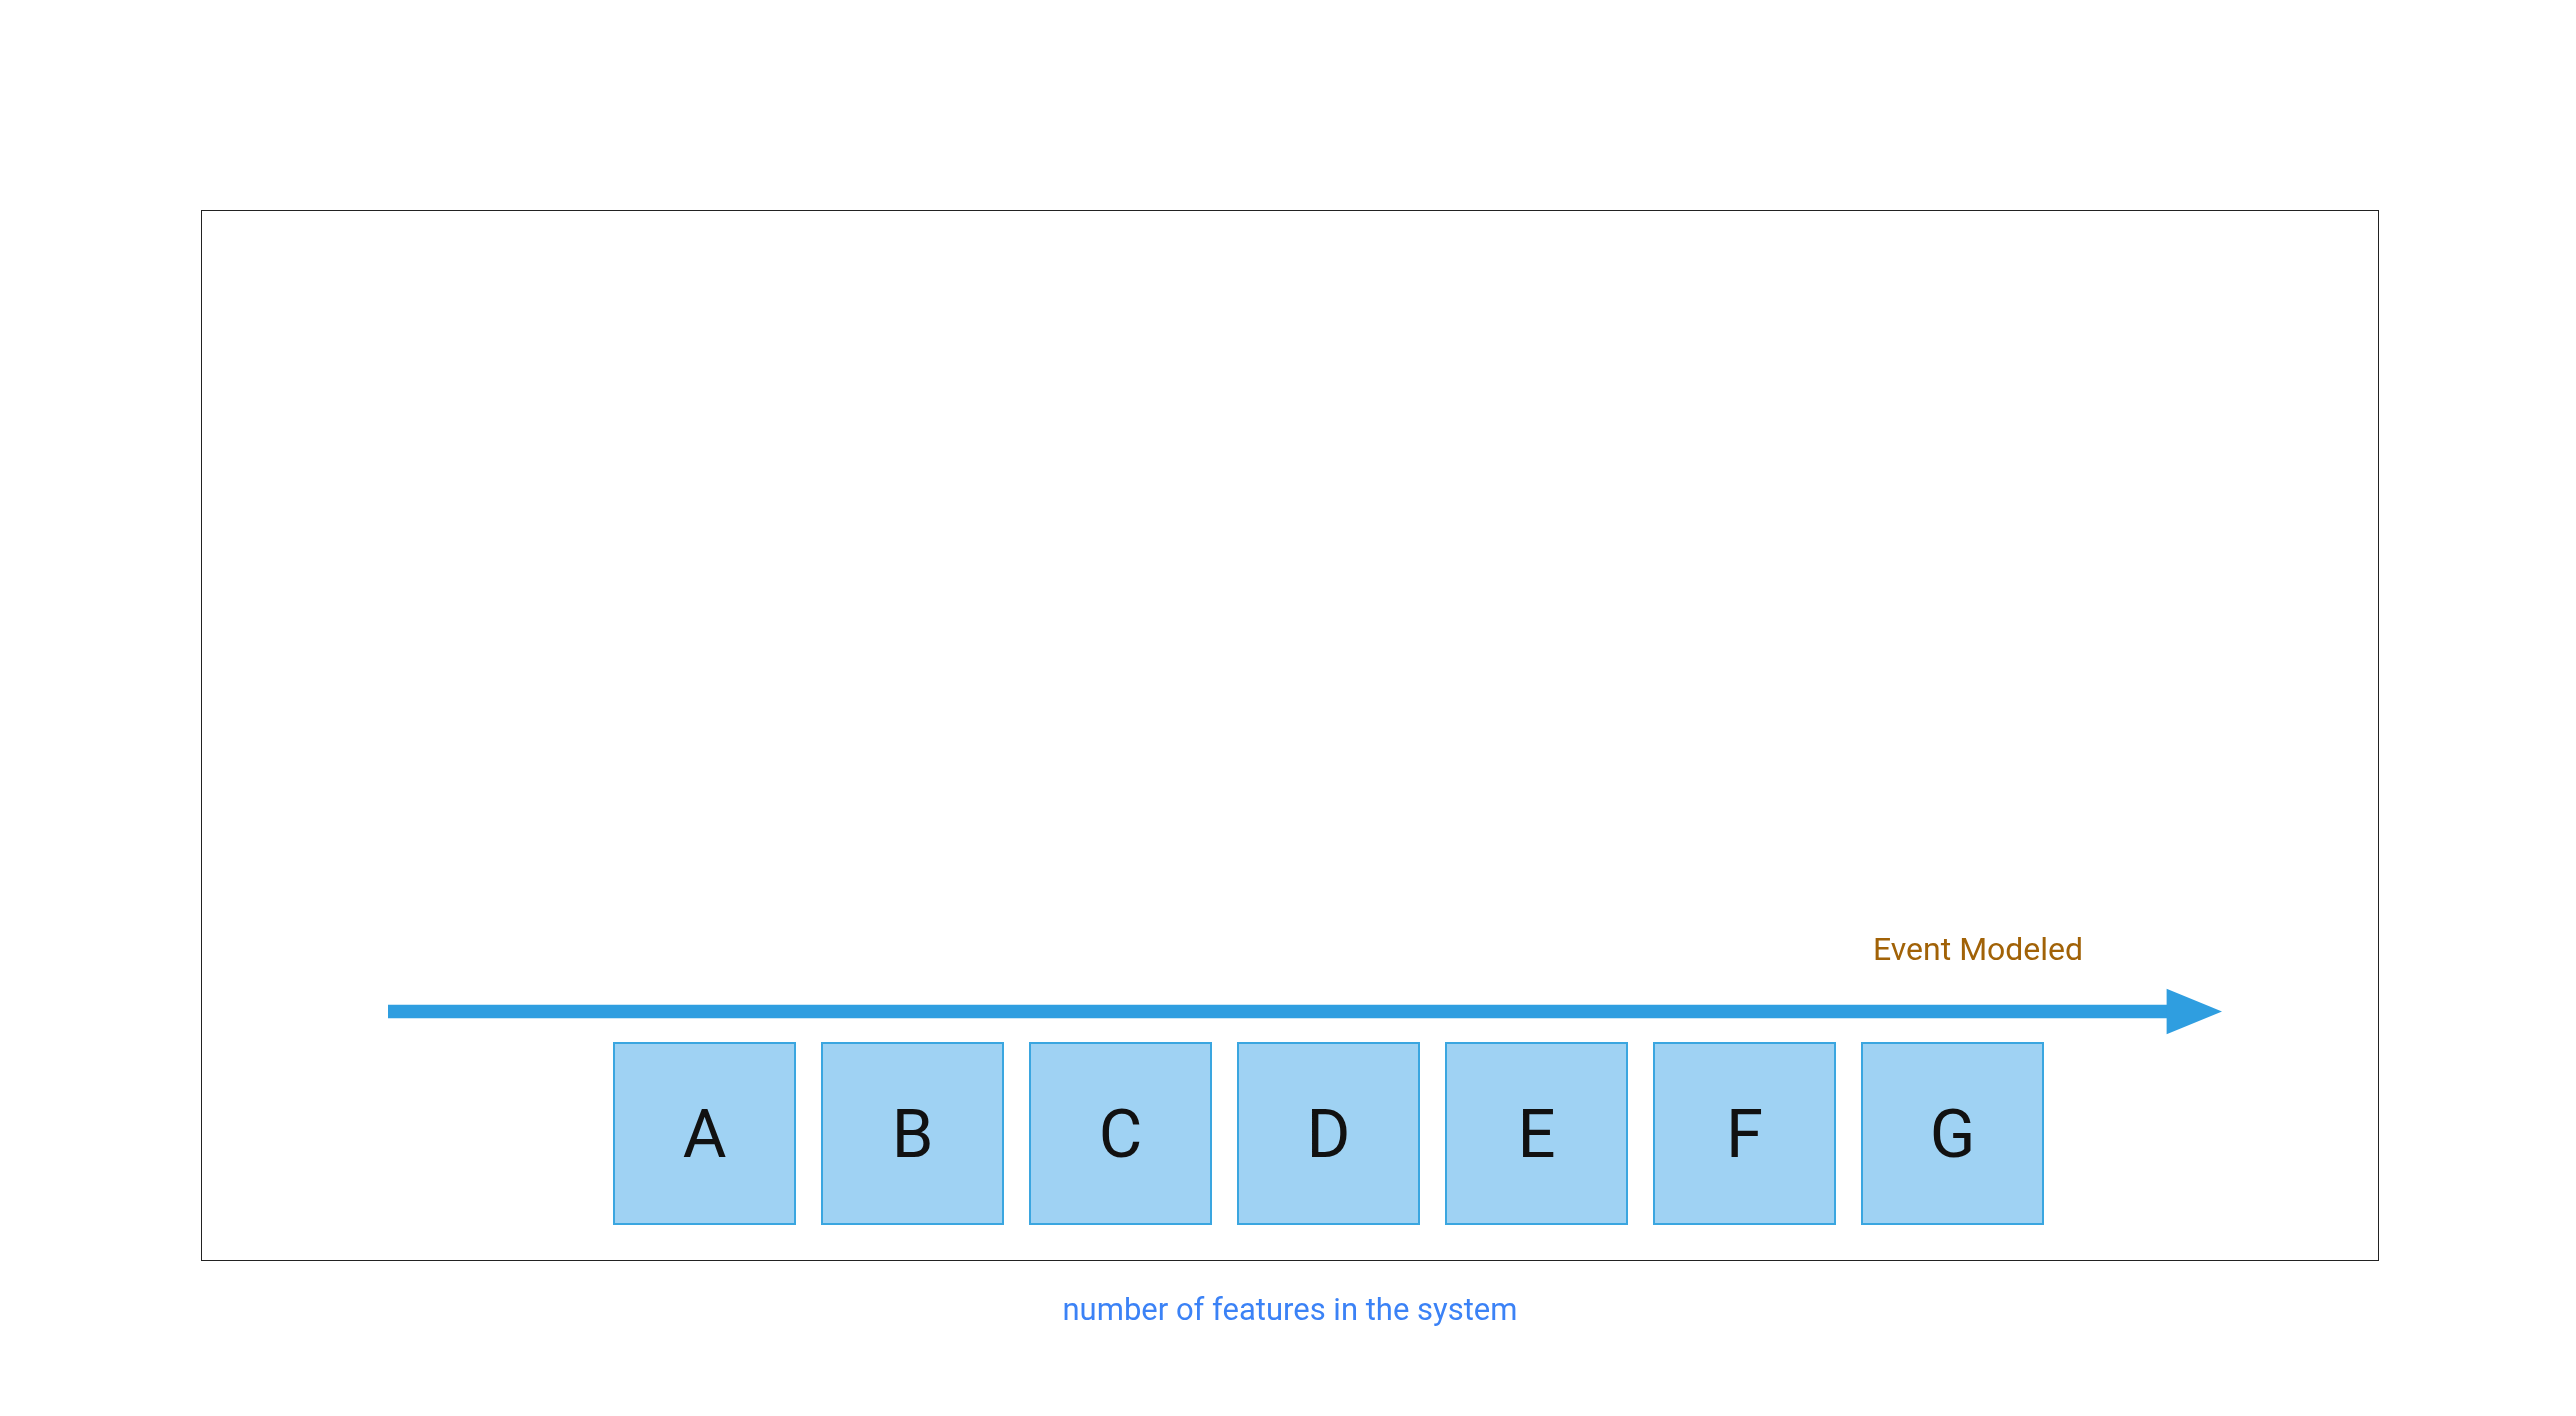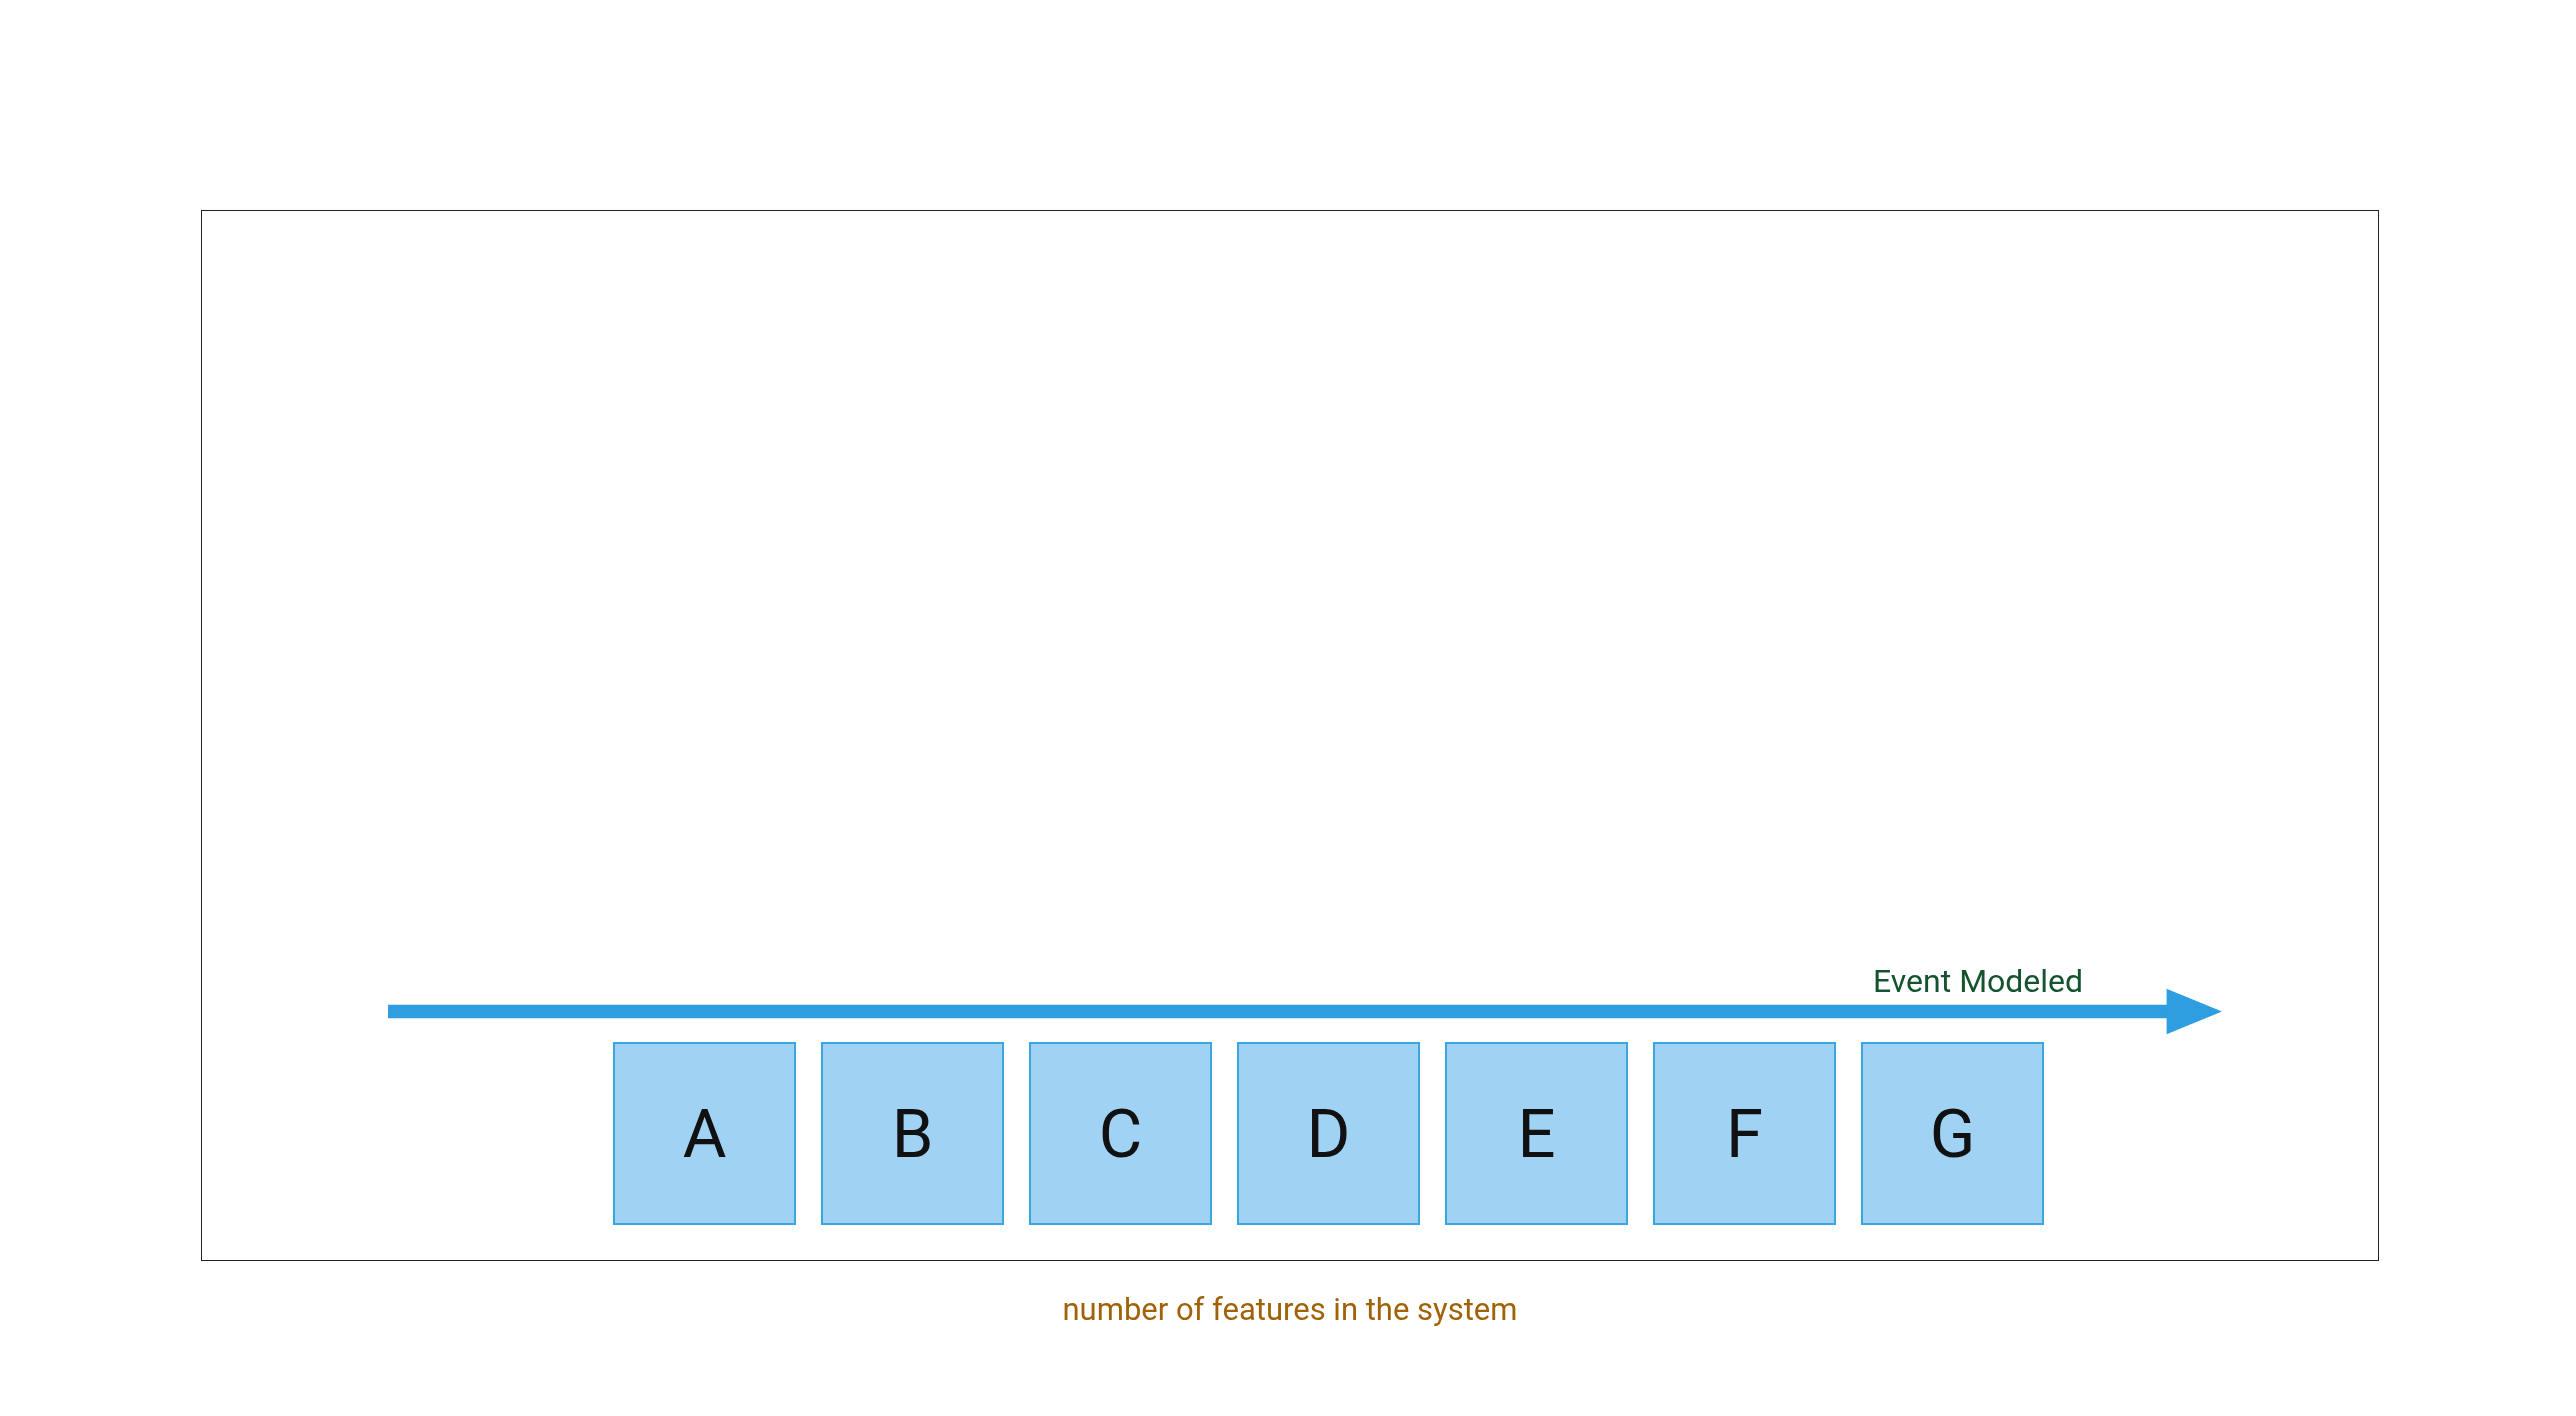--- a/index.html
+++ b/index.html
@@ -26,39 +26,38 @@
       font-size: 31px;
       color: #333;
       white-space: nowrap;
     }
     .x-axis-label {
       position: absolute;
       bottom: -67px;
       left: 50%;
       transform: translateX(-50%);
       font-size: 31px;
-      color: #a16207;
+      color: #3b82f6;
       white-space: nowrap;
     }
     .chart-box {
       position: absolute;
       top: 0;
       left: 0;
       width: 100%;
       height: 100%;
       border: 1.9px solid #222;
       background: #fff;
     }
     .arrow-label {
       position: absolute;
       top: 719px;
       left: 1671px;
       font-size: 32px;
-      color: #14532d;
-      margin-top: 32px;
+      color: #a16207;
     }
     .arrow-svg {
       position: absolute;
       top: 772px;
       left: 186px;
       width: 1834px;
       height: 57px;
     }
     .boxes-row {
       position: absolute;

